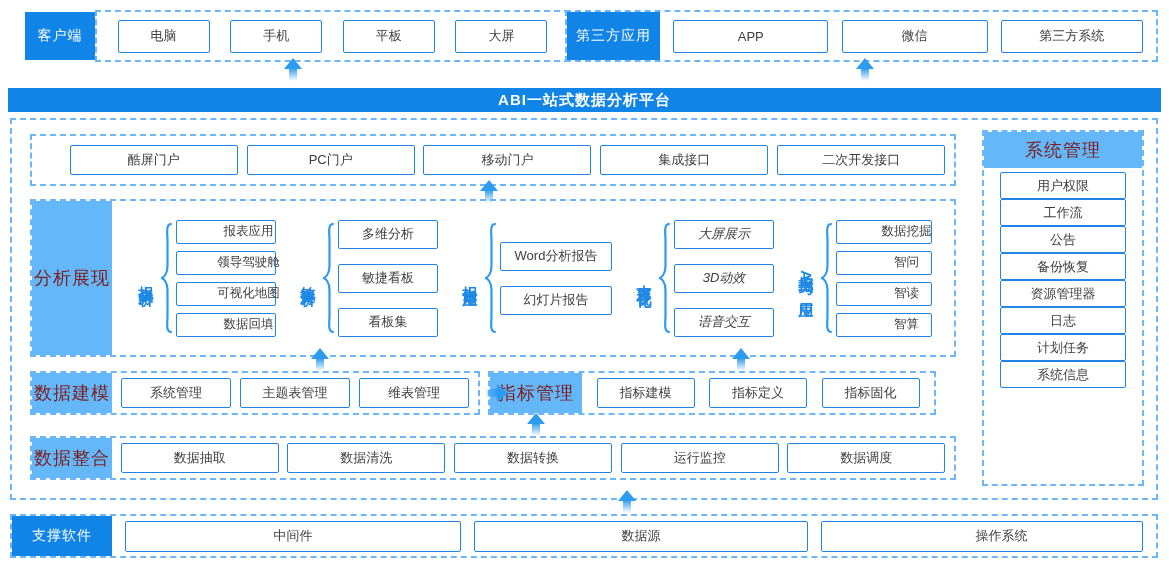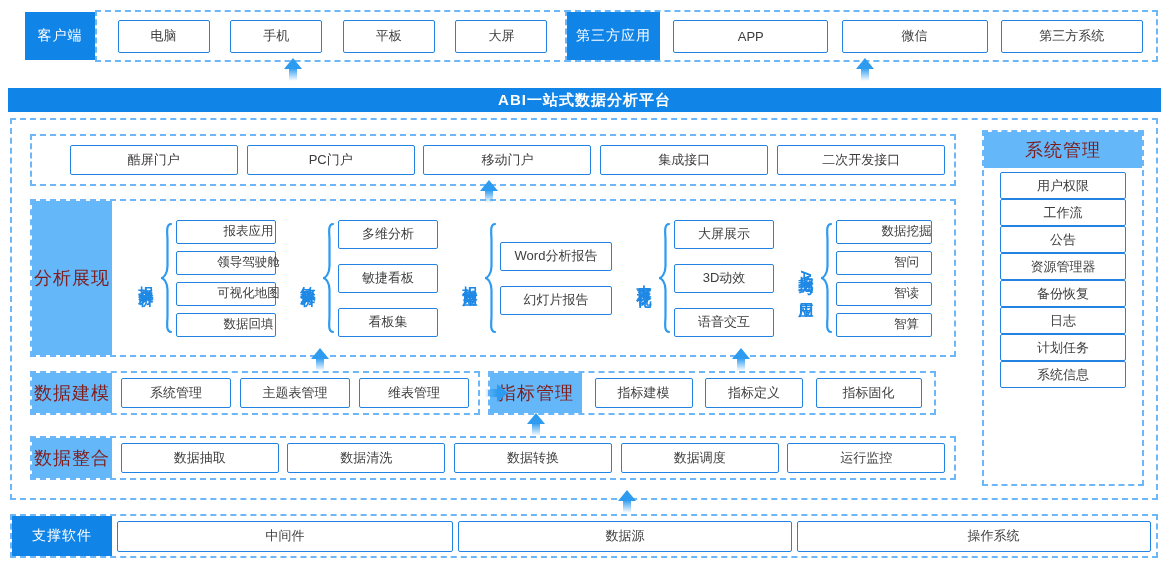--- a/index.html
+++ b/index.html
@@ -163,21 +163,21 @@
         <div class="box">Word分析报告</div>
         <div class="box">幻灯片报告</div>
       </div>
     </div>
 
     <div class="group">
       <div class="vname">大屏可视化</div>
       <svg class="brace" width="13" height="112" viewBox="0 0 13 112">
         <path d="M11 2 C5.5 2 7.5 12 7.5 18 L7.5 44 C7.5 52 3.5 56 1 56 C3.5 56 7.5 60 7.5 68 L7.5 94 C7.5 100 5.5 110 11 110" fill="none" stroke="#2E9BF0" stroke-width="2.2" stroke-linecap="round"></path>
       </svg>
-      <div class="vcol three" style="width:100px;">
+      <div class="vcol three" style="width:100px;font-style:italic;">
         <div class="box">大屏展示</div>
         <div class="box">3D动效</div>
         <div class="box">语音交互</div>
       </div>
     </div>
 
     <div class="group">
       <div class="vname">挖掘与AI应用</div>
       <svg class="brace" width="13" height="112" viewBox="0 0 13 112">
         <path d="M11 2 C5.5 2 7.5 12 7.5 18 L7.5 44 C7.5 52 3.5 56 1 56 C3.5 56 7.5 60 7.5 68 L7.5 94 C7.5 100 5.5 110 11 110" fill="none" stroke="#2E9BF0" stroke-width="2.2" stroke-linecap="round"></path>
@@ -205,53 +205,53 @@
   </div>
 </div>
 
 <div class="arrow right" style="left:487px; top:381px;"></div>
 
 <div class="dashed" style="left:488px; top:371px; width:448px; height:44px;">
   <div class="abs light-label" style="left:0; top:0; bottom:0; width:92px;">指标管理</div>
   <div class="row-items" style="left:92px;">
     <div class="box" style="width:98px; height:30px;">指标建模</div>
     <div class="box" style="width:98px; height:30px;">指标定义</div>
-    <div class="box" style="width:106px; height:30px;">指标固化</div>
+    <div class="box" style="width:98px; height:30px;">指标固化</div>
   </div>
 </div>
 
 <div class="arrow" style="left:527px; top:413px;"></div>
 
 <div class="dashed" style="left:30px; top:436px; width:926px; height:44px;">
   <div class="abs light-label" style="left:0; top:0; bottom:0; width:80px;">数据整合</div>
   <div class="row-items" style="left:80px;">
     <div class="box" style="width:158px; height:30px;">数据抽取</div>
     <div class="box" style="width:158px; height:30px;">数据清洗</div>
     <div class="box" style="width:158px; height:30px;">数据转换</div>
+    <div class="box" style="width:158px; height:30px;">运行监控</div>
     <div class="box" style="width:158px; height:30px;">数据调度</div>
-    <div class="box" style="width:158px; height:30px;">运行监控</div>
   </div>
 </div>
 
 <div class="dashed" style="left:982px; top:130px; width:162px; height:356px;">
   <div class="abs light-label" style="left:0; top:0; right:0; height:36px;">系统管理</div>
   <div class="side-items">
     <div class="box">用户权限</div>
     <div class="box">工作流</div>
     <div class="box">公告</div>
+    <div class="box">备份恢复</div>
     <div class="box">资源管理器</div>
-    <div class="box">备份恢复</div>
     <div class="box">日志</div>
     <div class="box">计划任务</div>
     <div class="box">系统信息</div>
   </div>
 </div>
 
 <div class="arrow" style="left:618px; top:490px;"></div>
 
 <div class="dashed" style="left:10px; top:514px; width:1148px; height:44px;">
   <div class="abs solid-label" style="left:0; top:0; bottom:0; width:100px;">支撑软件</div>
   <div class="row-items" style="left:100px;">
     <div class="box" style="width:336px; height:31px;">中间件</div>
     <div class="box" style="width:334px; height:31px;">数据源</div>
-    <div class="box" style="width:354px; height:31px;padding-left:39px;">操作系统</div>
+    <div class="box" style="width:322px; height:31px;padding-left:39px;">操作系统</div>
   </div>
 </div>
 
 </body></html>

